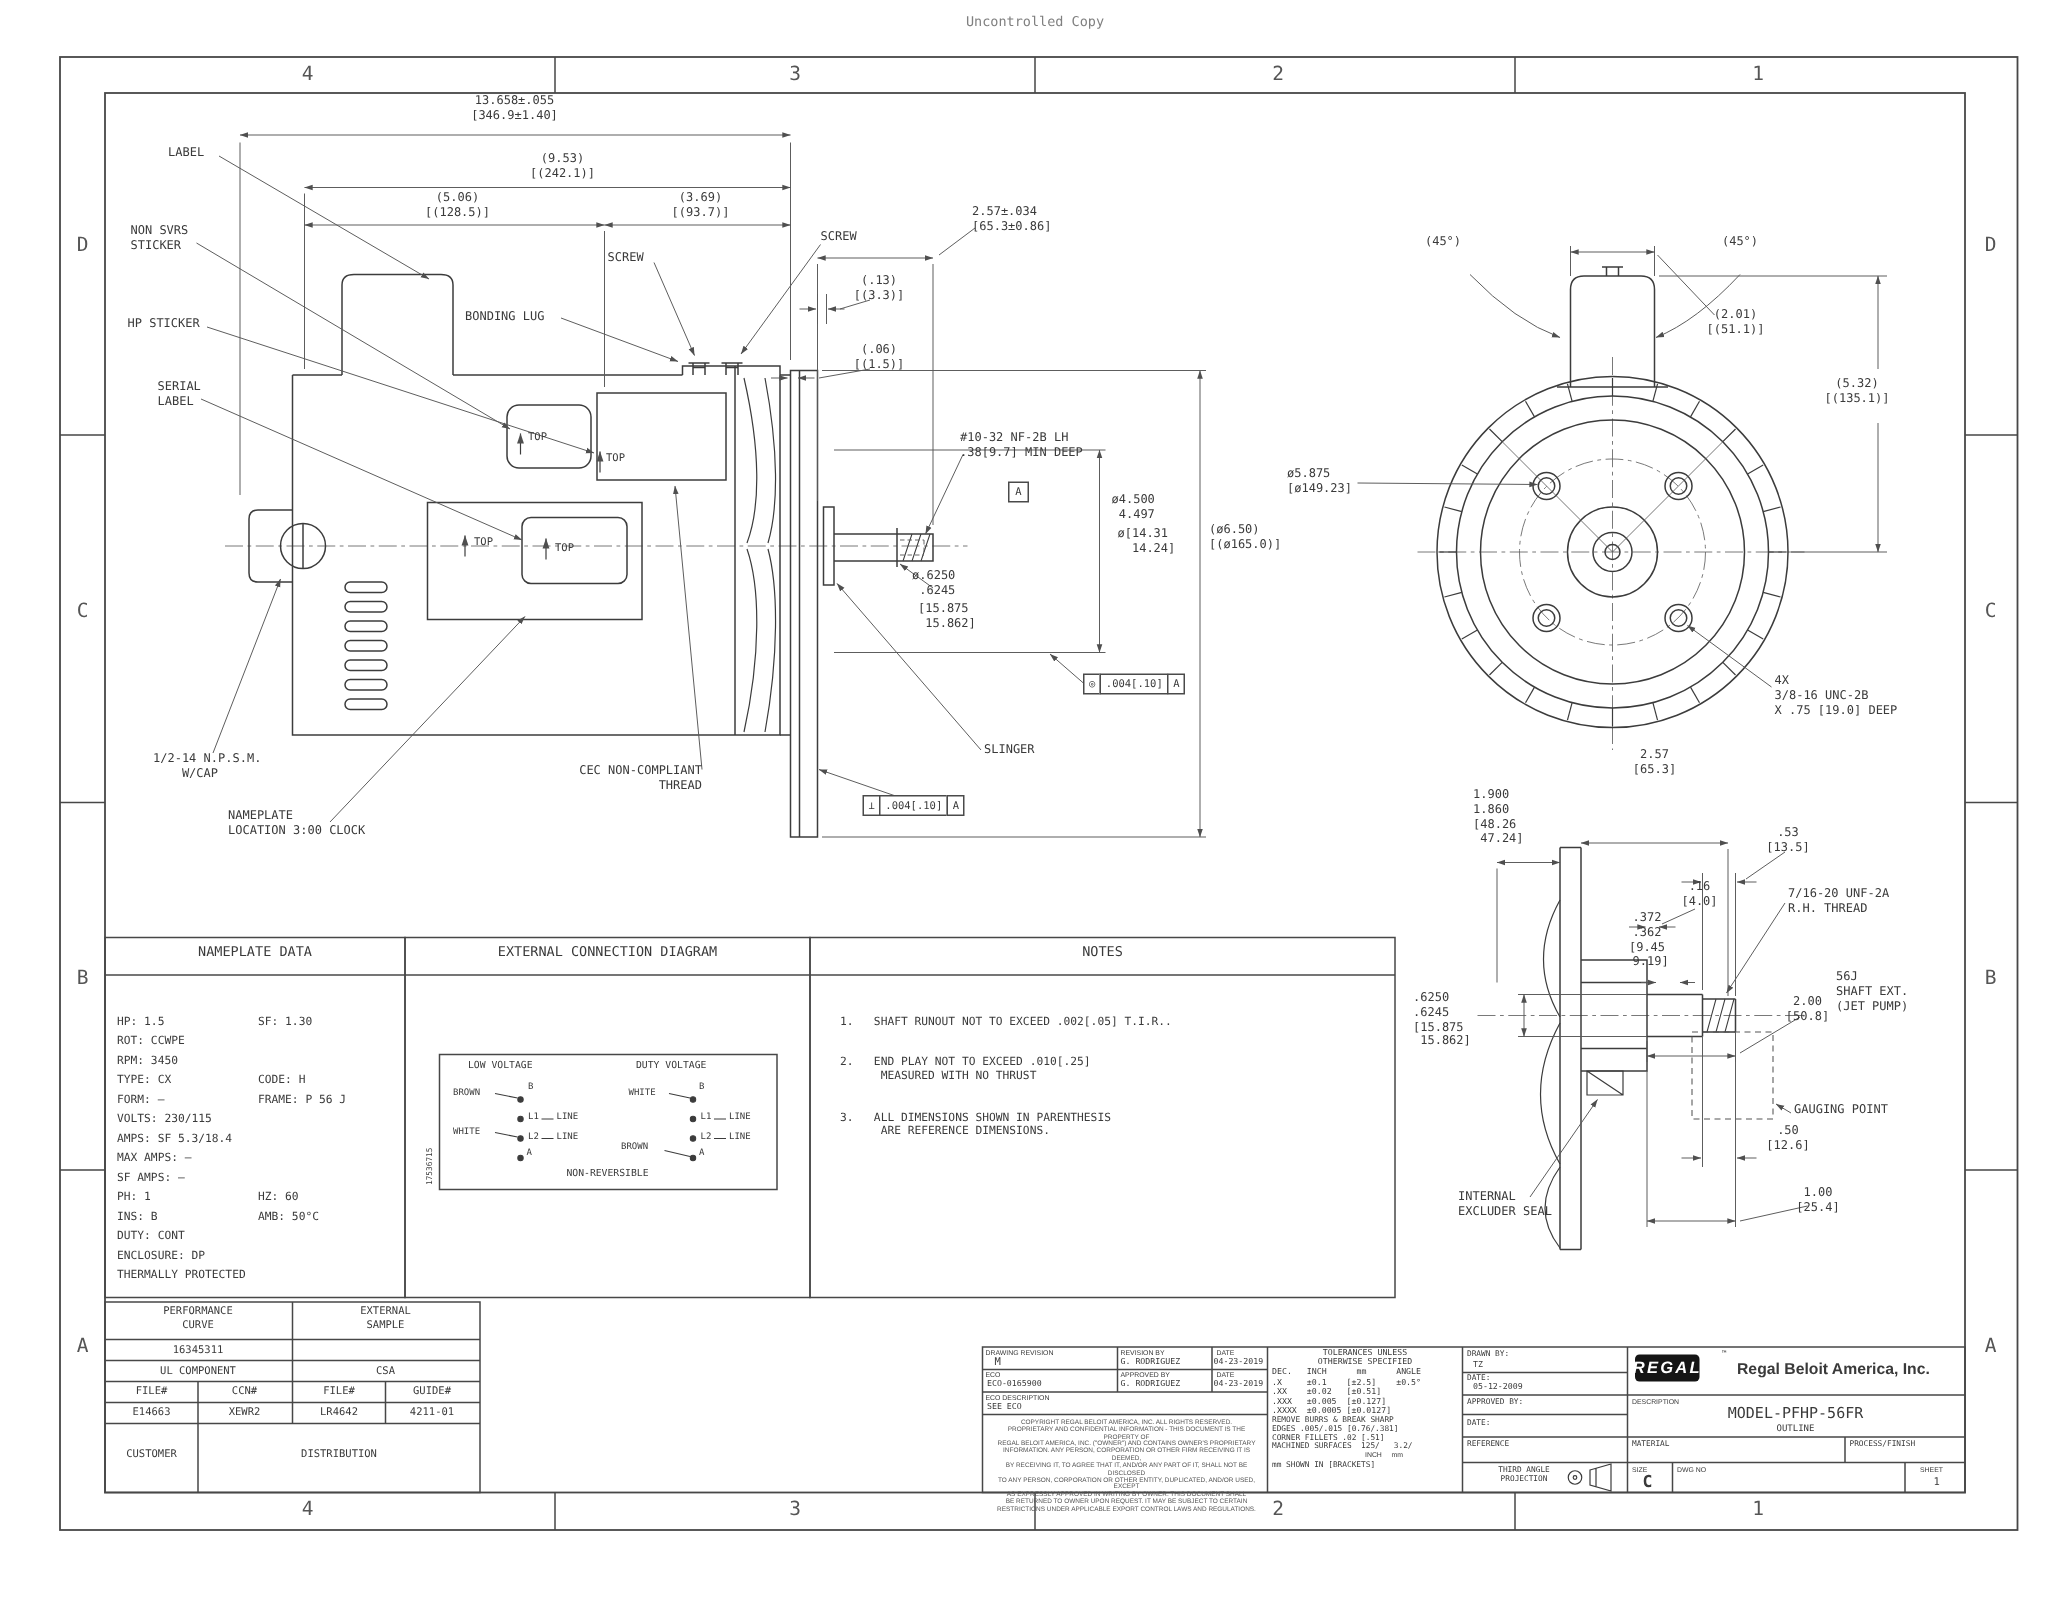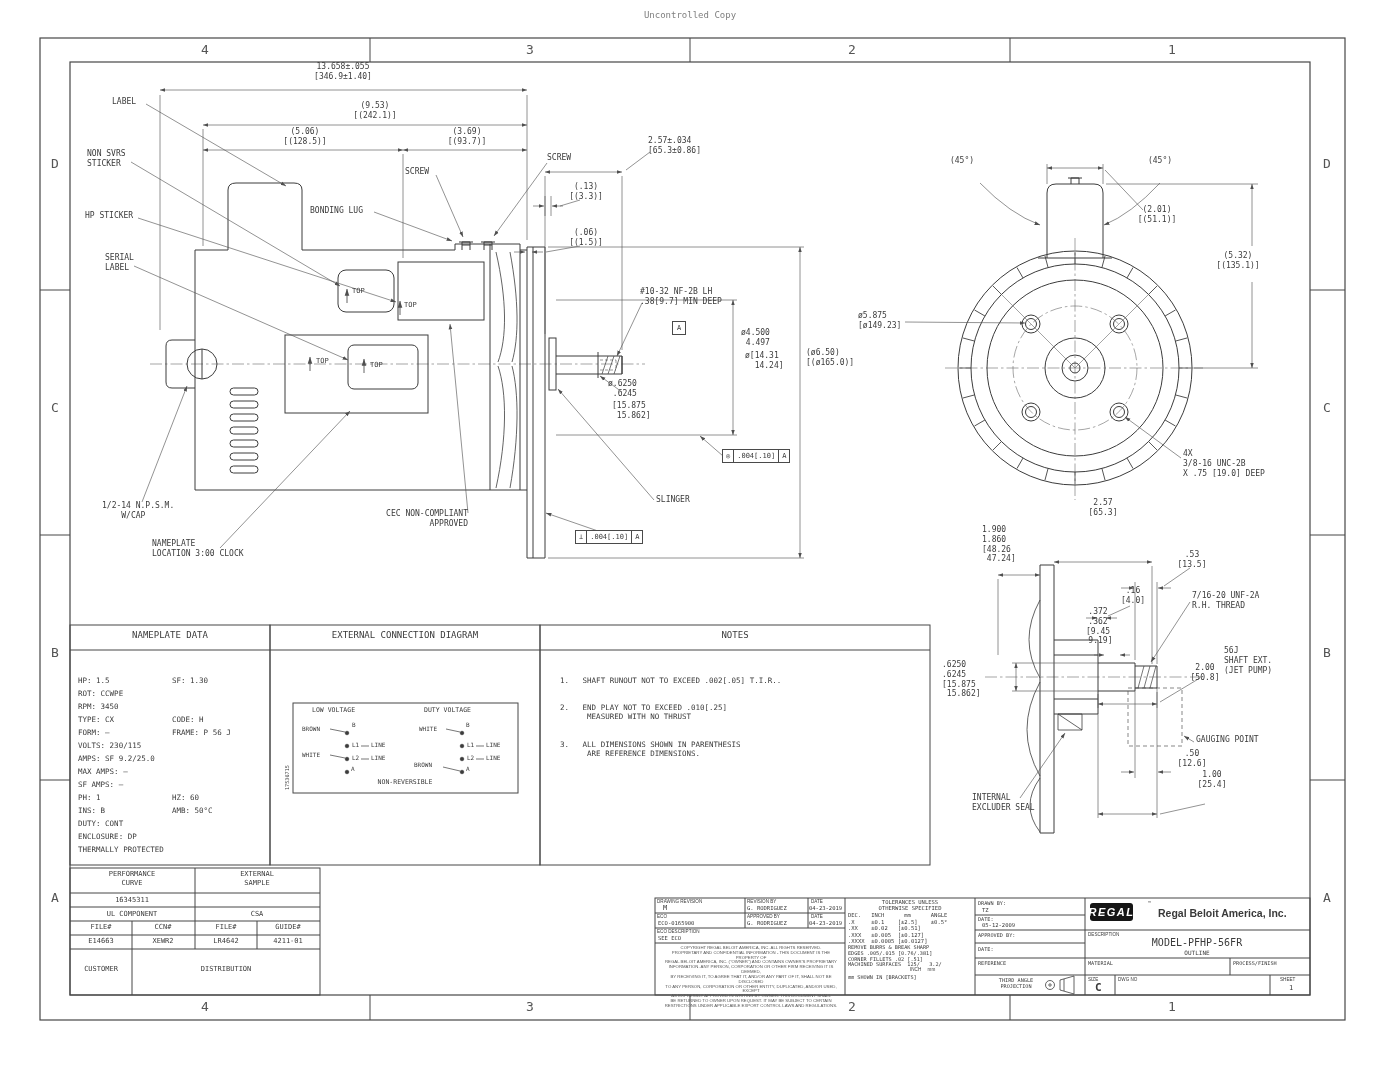--- a/index.html
+++ b/index.html
@@ -310,21 +310,21 @@
     <span>.004[.10]</span>
     <span>A</span>
 </div>
 <div class="lbl" style="left:656px;top:495px">SLINGER</div>
 <div class="fcf" style="left:576px;top:530px">
   <span>⊥</span>
     <span>.004[.10]</span>
     <span>A</span>
 </div>
 <div class="lbl r" style="left:342px;top:509px;width:126px">CEC NON-COMPLIANT
-APPROVED</div>
+THREAD</div>
 <div class="lbl" style="left:152px;top:539px">NAMEPLATE
 LOCATION 3:00 CLOCK</div>
 <div class="lbl" style="left:102px;top:501px">1/2-14 N.P.S.M.
     W/CAP</div>
 
 <div class="lbl c" style="left:962px;top:156px">(45°)</div>
 <div class="lbl c" style="left:1160px;top:156px">(45°)</div>
 <div class="lbl c" style="left:1157px;top:205px">(2.01)
 [(51.1)]</div>
 <div class="lbl c" style="left:1238px;top:251px">(5.32)
@@ -356,33 +356,33 @@
 (JET PUMP)</div>
 <div class="lbl c" style="left:1205px;top:663px">2.00
 [50.8]</div>
 <div class="lbl" style="left:942px;top:660px">.6250
 .6245
 [15.875
  15.862]</div>
 <div class="lbl" style="left:1196px;top:735px">GAUGING POINT</div>
 <div class="lbl c" style="left:1192px;top:749px">.50
 [12.6]</div>
-<div class="lbl c" style="left:1212px;top:770px">1.00
+<div class="lbl c" style="left:1212px;top:790px">1.00
 [25.4]</div>
 <div class="lbl" style="left:972px;top:793px">INTERNAL
 EXCLUDER SEAL</div>
 
 <div class="lbl c" style="left:170px;top:630px;font-size:9px">NAMEPLATE DATA</div>
 <div class="lbl" style="left:78px;top:674px;font-size:7.5px;line-height:13px">HP: 1.5
 ROT: CCWPE
 RPM: 3450
 TYPE: CX
 FORM: –
 VOLTS: 230/115
-AMPS: SF 9.2/25.0
+AMPS: SF 5.3/18.4
 MAX AMPS: –
 SF AMPS: –
 PH: 1
 INS: B
 DUTY: CONT
 ENCLOSURE: DP
 THERMALLY PROTECTED</div>
 <div class="lbl" style="left:172px;top:674px;font-size:7.5px;line-height:13px">SF: 1.30
 
 

